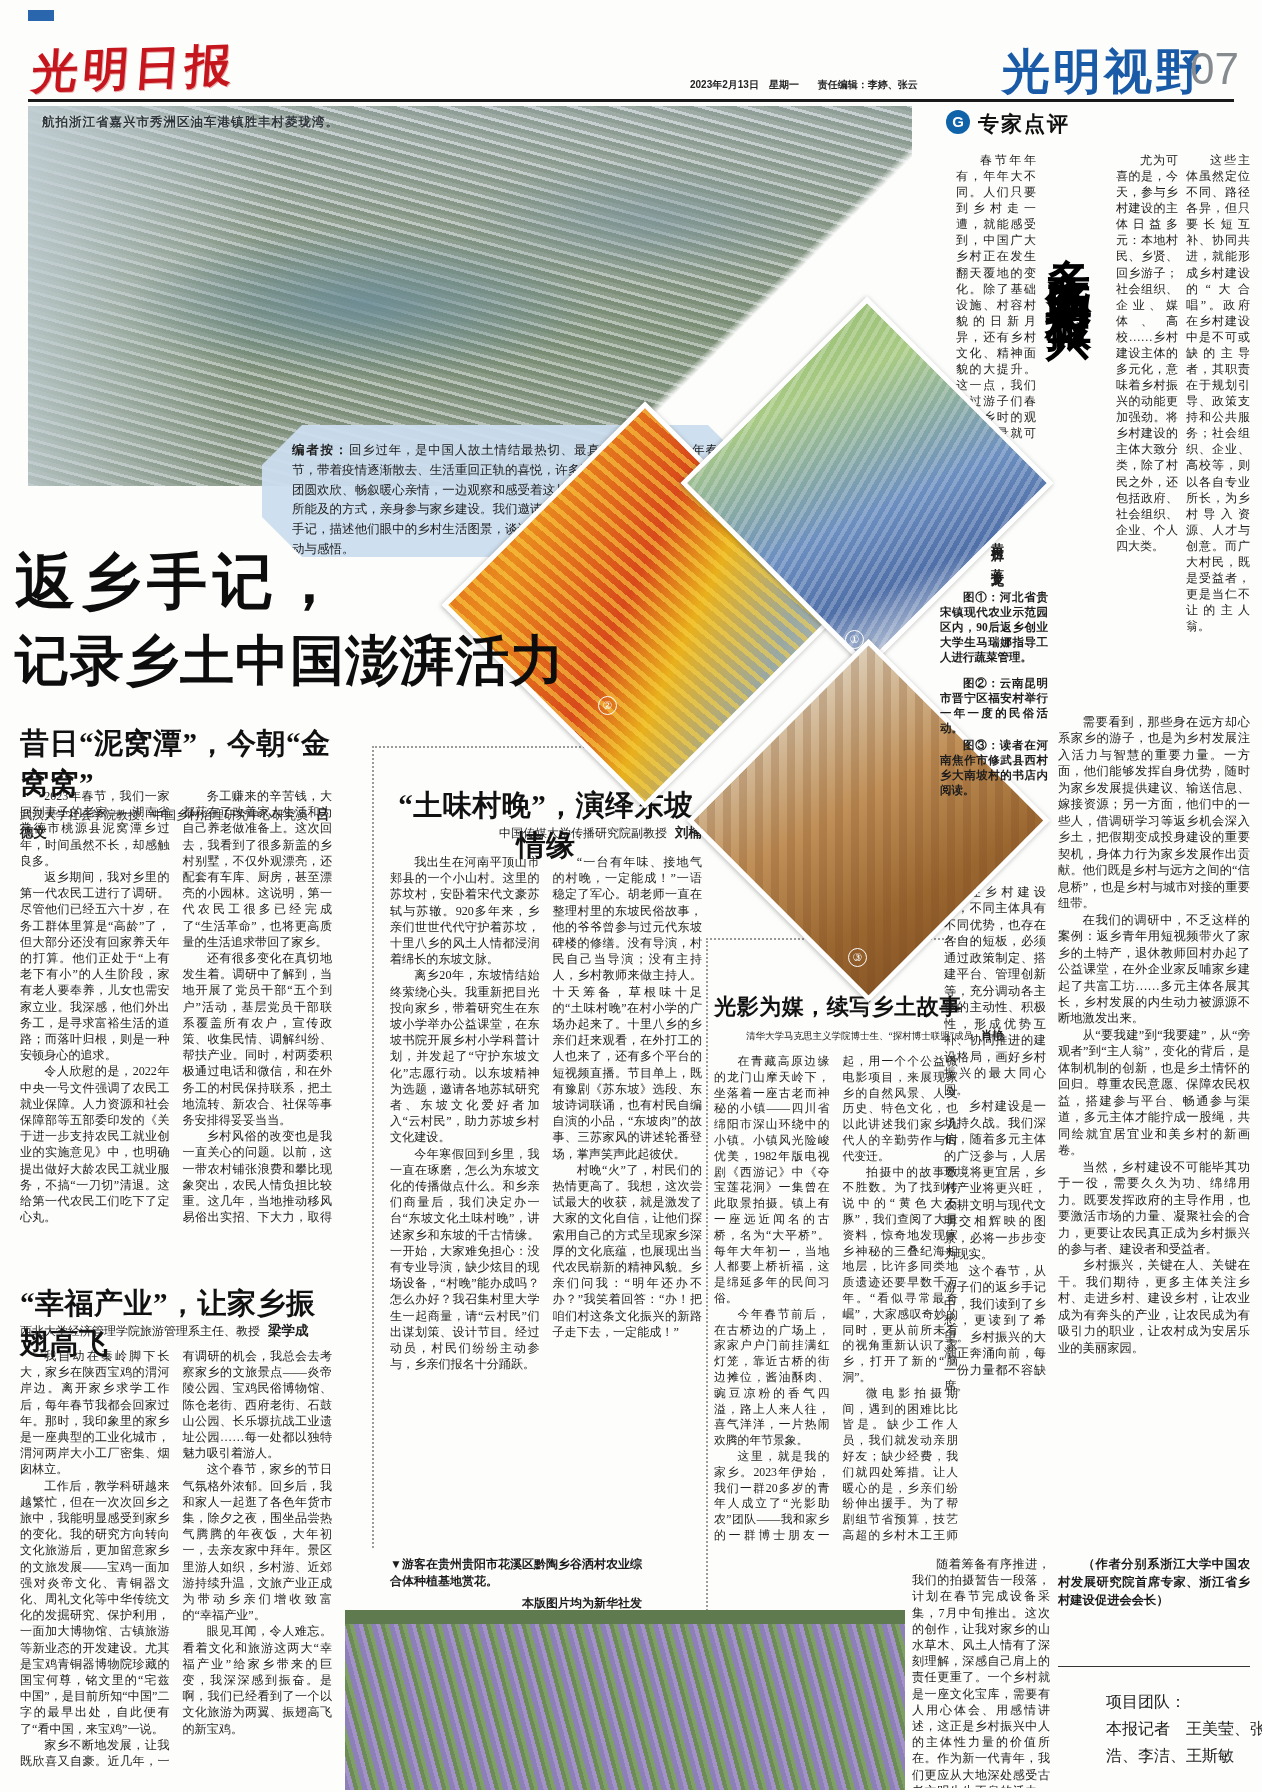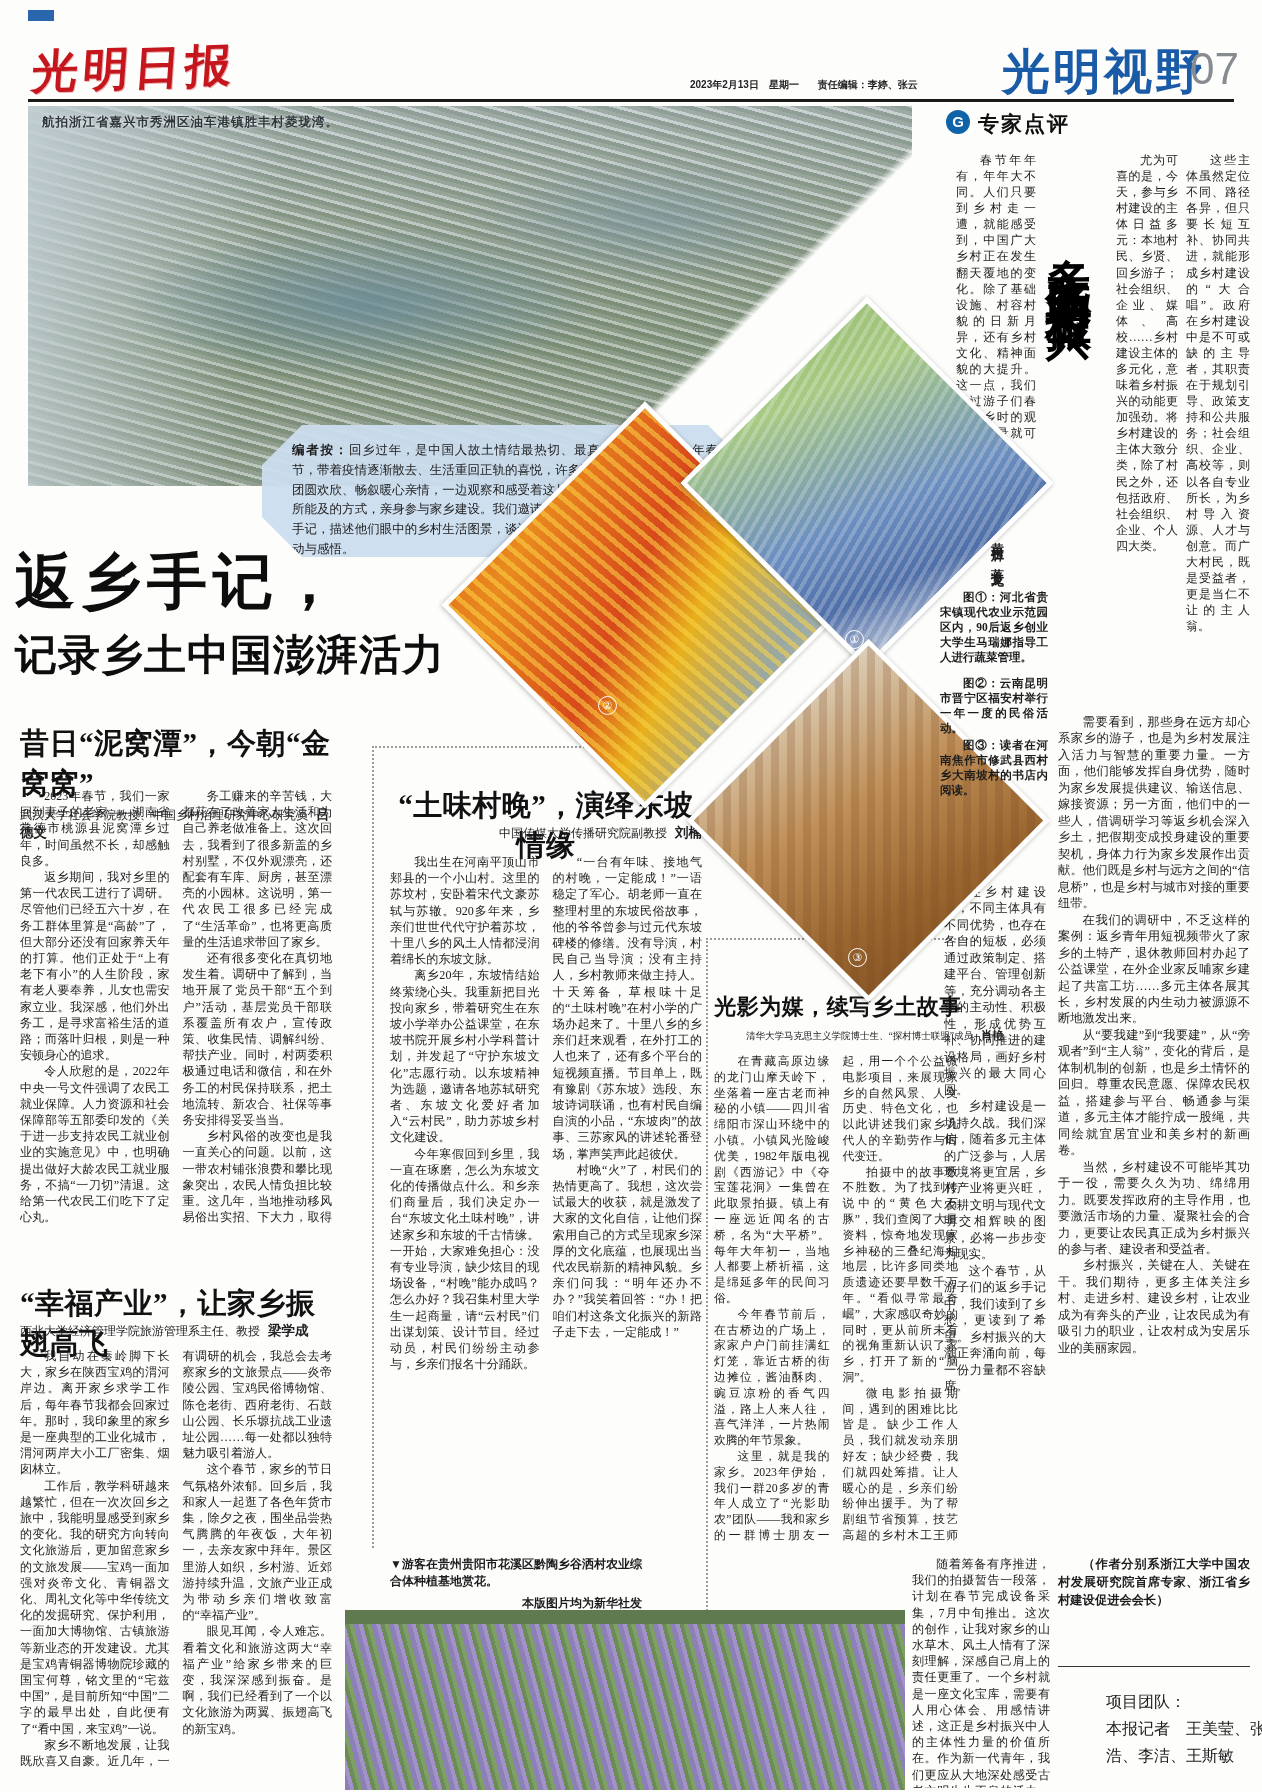--- a/index.html
+++ b/index.html
@@ -42,21 +42,21 @@
   .flower{background:
       linear-gradient(180deg,#5f7a4e 0 14px, rgba(0,0,0,0) 14px),
       repeating-linear-gradient(75deg,#8d7fb8 0 5px,#a292c8 5px 9px,#6d8b56 9px 13px,#7fa065 13px 17px);}
   
   .edbox{background:rgba(203,221,238,.95);
       clip-path:polygon(40px 0,calc(100% - 40px) 0,100% 40px,100% calc(100% - 40px),calc(100% - 40px) 100%,40px 100%,0 calc(100% - 40px),0 40px);
       padding:16px 30px;box-sizing:border-box;font-size:12.5px;line-height:1.58;text-align:justify;word-break:break-all;}
   .edbox b{letter-spacing:1px;}
   
   .mainhead1{font-size:60px;font-weight:900;letter-spacing:6px;color:#0d0d0d;line-height:1;}
-  .mainhead2{font-size:42px;font-weight:900;letter-spacing:1px;color:#0d0d0d;line-height:1;}
+  .mainhead2{font-size:54px;font-weight:900;letter-spacing:1px;color:#0d0d0d;line-height:1;}
   .h-art{font-size:29px;font-weight:900;letter-spacing:.5px;color:#111;}
   .h-art.center{text-align:center;}
   .byline{font-size:12px;color:#222;}
   .byline b{font-size:13.5px;margin-left:8px;}
   .byline.center{text-align:right;}
   .body-txt{font-size:12.1px;line-height:1.34;text-align:justify;word-break:break-all;overflow:hidden;}
   .cols2{column-count:2;column-gap:13px;}
   .para{text-indent:2em;margin:0;}
   .dot-h{border-top:2px dotted #9a9a9a;}
   .dot-v{border-left:2px dotted #9a9a9a;}

